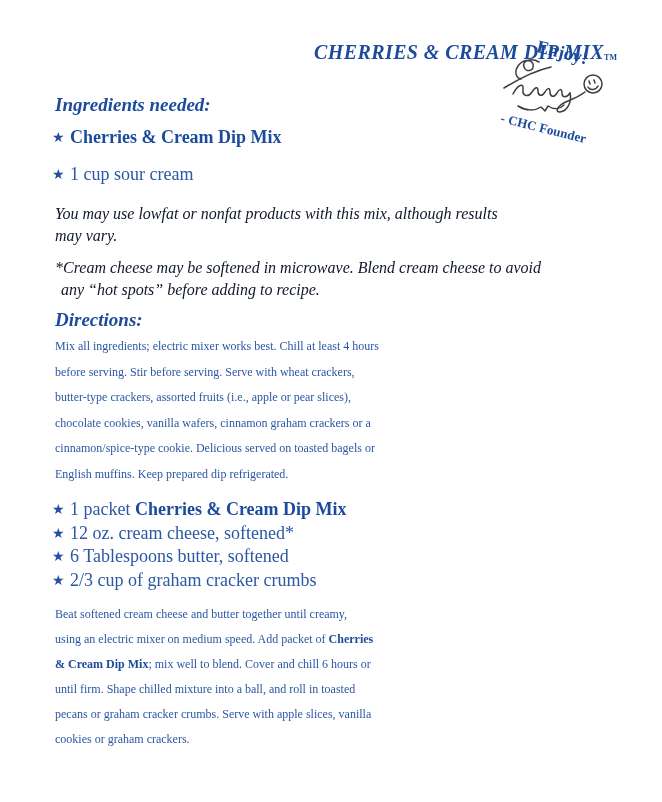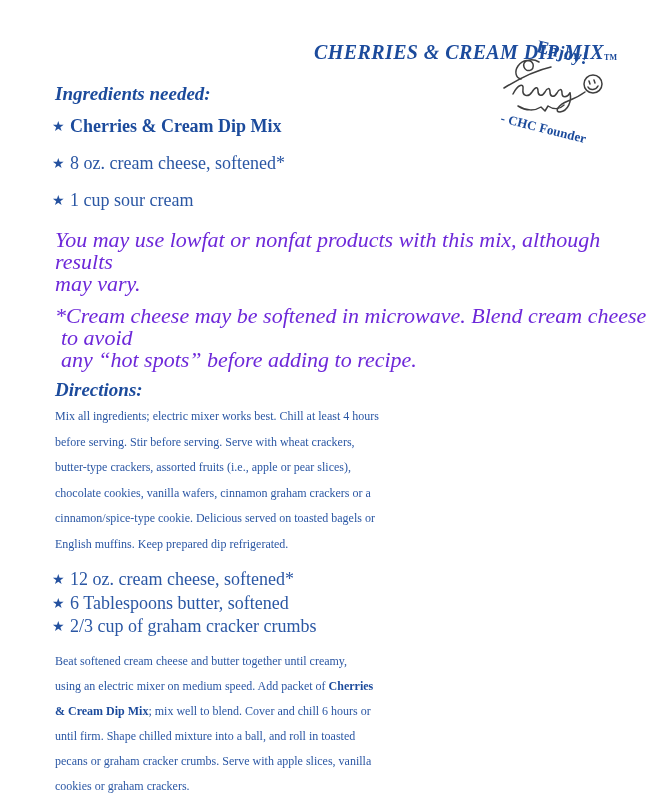--- a/index.html
+++ b/index.html
@@ -28,21 +28,21 @@
     color: #1c4b9c;
     letter-spacing: 0.4px;
   }
   .tm {
     font-size: 8px;
     font-style: normal;
     letter-spacing: 0;
     vertical-align: -1px;
   }
   .heading {
-    margin: 15px 0 0;
+    margin: 26px 0 0;
     font-size: 19px;
     line-height: 20px;
     font-weight: bold;
     font-style: italic;
     color: #1c4b9c;
   }
   .heading-directions { margin-top: 9px; }
   ul.stars {
     list-style: none;
     margin: 4px 0 0 -3px;
@@ -56,23 +56,23 @@
     width: 12px;
     margin-right: 6px;
     font-size: 14px;
     vertical-align: 1px;
     color: #24519f;
   }
   ul.stars b, .body-text b { color: #1c4b9c; }
   .note {
     margin: 10px 0 0;
     font-style: italic;
-    font-size: 22px;
+    font-size: 16px;
     line-height: 22px;
-    color: #6d28d9;
+    color: #0f172a;
     white-space: pre-line;
     width: 600px;
   }
   .hang { padding-left: 6px; text-indent: -6px; }
   .body-text {
     margin: 4px 0 0;
     font-size: 12px;
     line-height: 25.5px;
     color: #2b57a4;
     white-space: pre-line;
@@ -137,41 +137,41 @@
   </div>
 
   <div class="col">
 
     <h1 class="doc-title"><span>CHERRIES &amp; CREAM DIP MIX</span><span class="tm">TM</span></h1>
 
     <h2 class="heading">Ingredients needed:</h2>
 
     <ul class="stars list-a">
       <li><span class="star">★</span><span></span><b>Cherries &amp; Cream Dip Mix</b><span></span></li>
-      <li><span class="star">★</span><span></span><b></b><span>8 oz. cream cheese, softened*</span></li>
       <li><span class="star">★</span><span></span><b></b><span>1 cup sour cream</span></li>
     </ul>
 
     <p class="note">You may use lowfat or nonfat products with this mix, although results
 may vary.</p>
 
     <p class="note hang">*Cream cheese may be softened in microwave. Blend cream cheese to avoid
 any “hot spots” before adding to recipe.</p>
 
     <h2 class="heading heading-directions">Directions:</h2>
 
     <p class="body-text">Mix all ingredients; electric mixer works best. Chill at least 4 hours
 before serving. Stir before serving. Serve with wheat crackers,
 butter-type crackers, assorted fruits (i.e., apple or pear slices),
 chocolate cookies, vanilla wafers, cinnamon graham crackers or a
 cinnamon/spice-type cookie. Delicious served on toasted bagels or
 English muffins. Keep prepared dip refrigerated.</p>
 
 
     <ul class="stars list-b">
+      <li><span class="star">★</span><span>1 packet </span><b>Cherries &amp; Cream Dip Mix</b><span></span></li>
       <li><span class="star">★</span><span></span><b></b><span>12 oz. cream cheese, softened*</span></li>
       <li><span class="star">★</span><span></span><b></b><span>6 Tablespoons butter, softened</span></li>
       <li><span class="star">★</span><span></span><b></b><span>2/3 cup of graham cracker crumbs</span></li>
     </ul>
 
     <p class="body-text dessert-body"><span>Beat softened cream cheese and butter together until creamy,
 using an electric mixer on medium speed. Add packet of </span><b>Cherries
 &amp; Cream Dip Mix</b><span>; mix well to blend. Cover and chill 6 hours or
 until firm. Shape chilled mixture into a ball, and roll in toasted
 pecans or graham cracker crumbs. Serve with apple slices, vanilla

